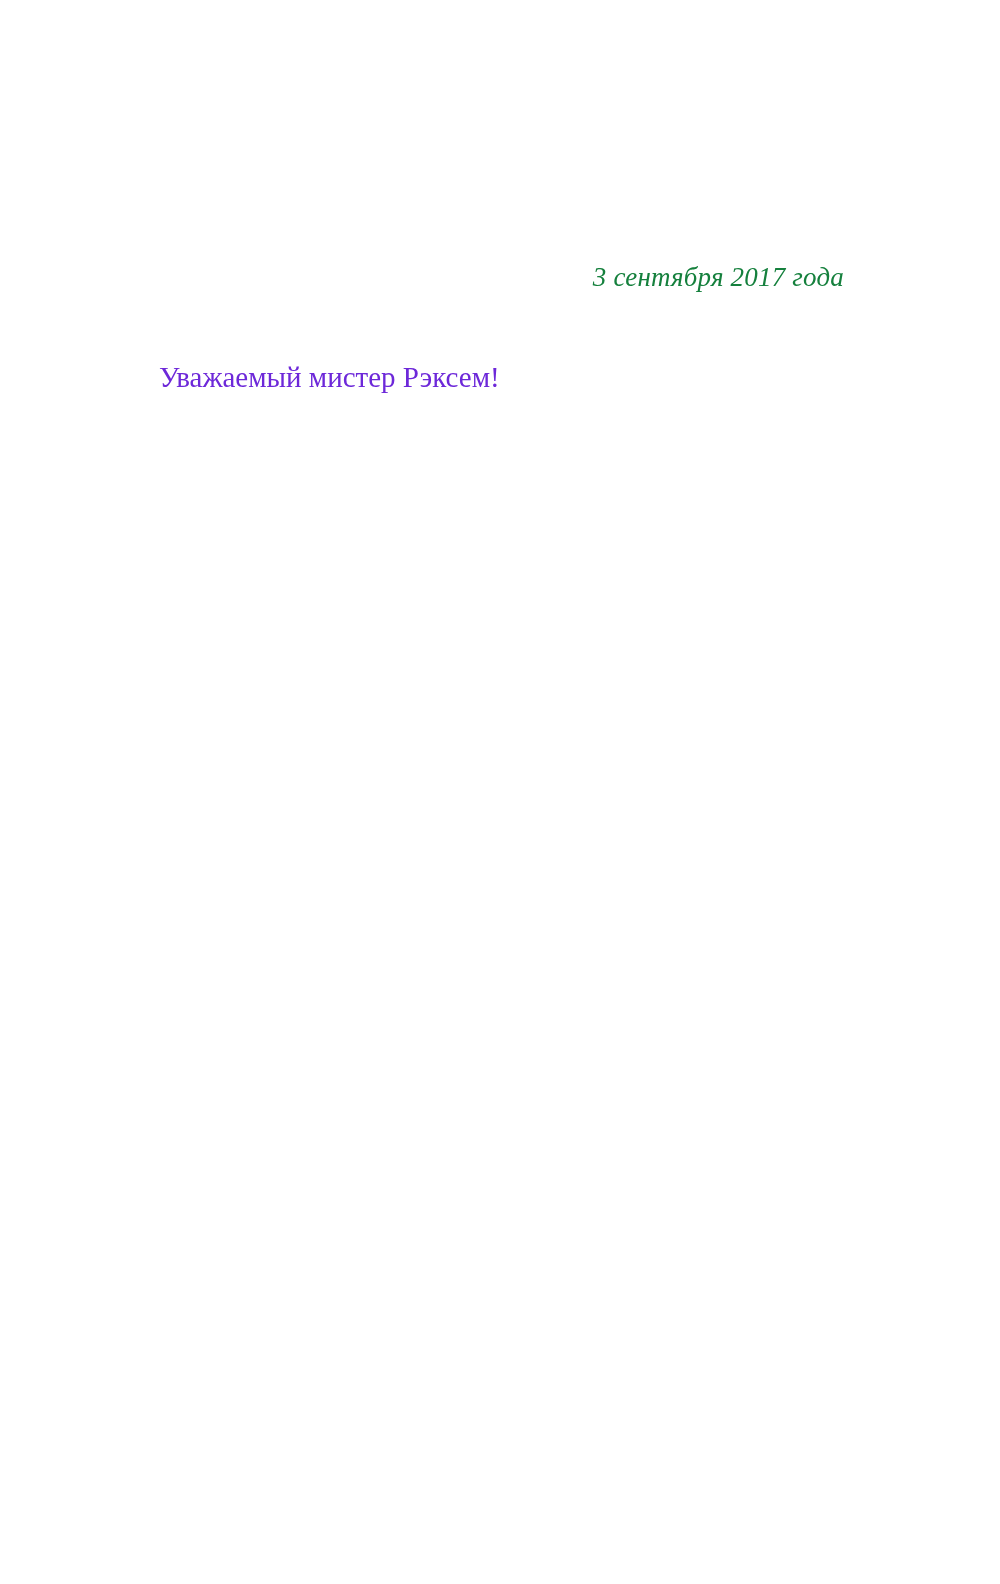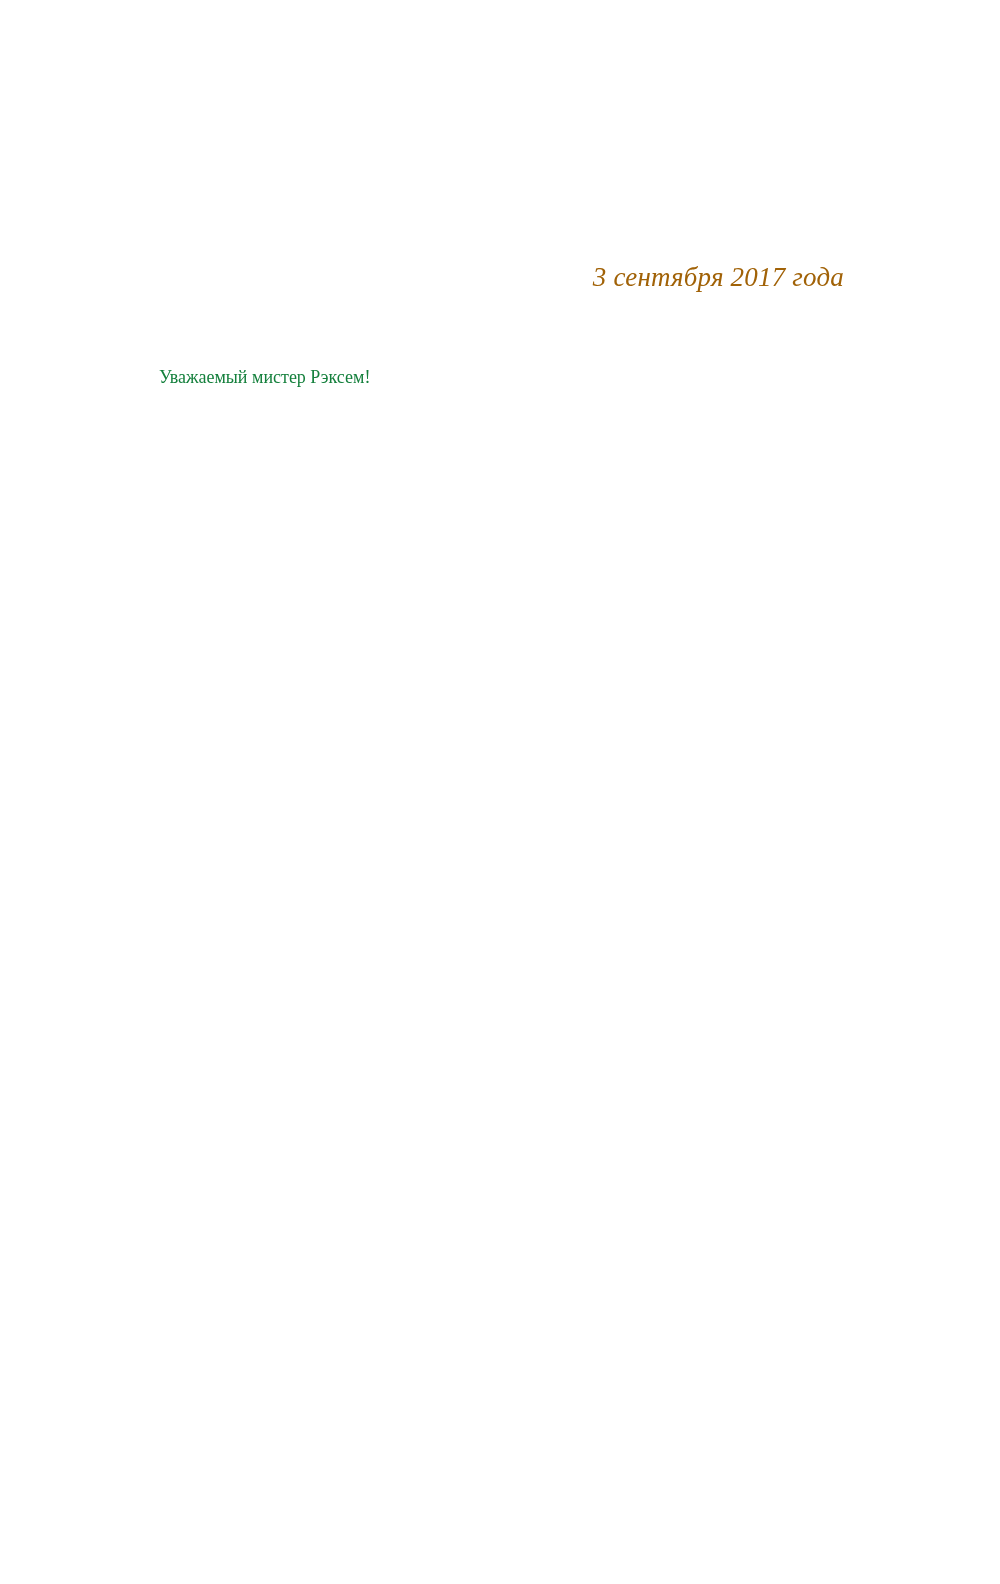--- a/index.html
+++ b/index.html
@@ -24,32 +24,32 @@
     position: absolute;
     left: 115px;
     top: 262px;
     width: 730px;
   }
   .date-line {
     text-align: right;
     font-style: italic;
     font-size: 27px;
     letter-spacing: 0.2px;
-    color: #a16207;
+    color: #15803d;
     margin: 0;
     padding-right: 1px;
   }
   .letter-body {
     margin-top: 64px;
   }
   .para {
     margin: 0;
-    font-size: 18px;
+    font-size: 29px;
     line-height: 40px;
-    color: #15803d;
+    color: #6d28d9;
     text-align: justify;
     text-indent: 44px;
     hyphens: manual;
   }
   .para + .para {
     margin-top: 0;
   }
   .salutation {
     text-align: left;
   }

